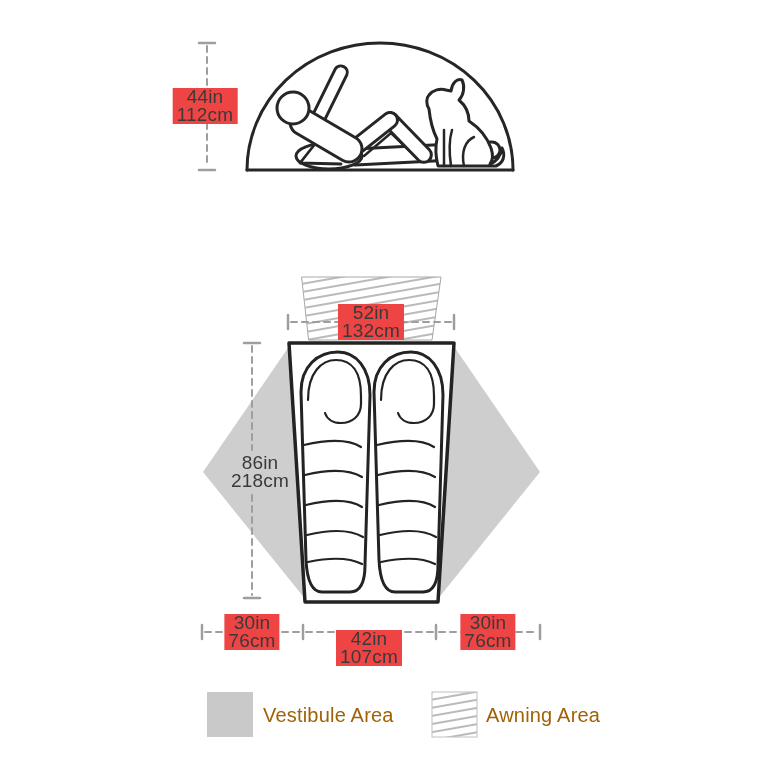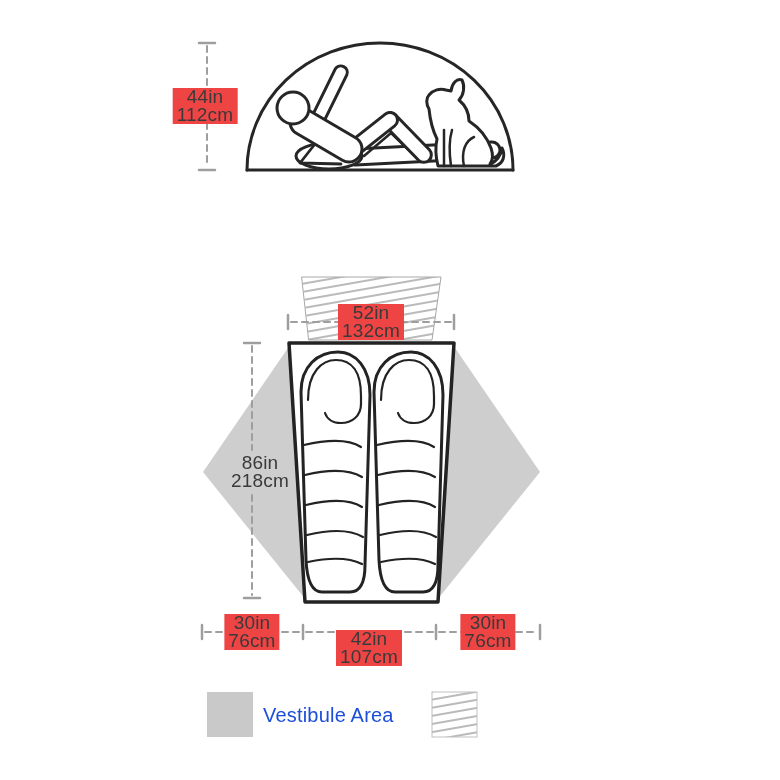--- a/index.html
+++ b/index.html
@@ -3,21 +3,21 @@
 <meta charset="utf-8">
 <style>
   html,body{margin:0;padding:0;background:#ffffff;}
   .canvas{position:relative;width:780px;height:780px;background:#ffffff;overflow:hidden;
           font-family:"Liberation Sans",sans-serif;}
   svg{position:absolute;left:0;top:0;}
   .dim-label{position:absolute;transform:translate(-50%,-50%);text-align:center;
              font-size:19px;line-height:18px;color:#3a3a3a;white-space:nowrap;letter-spacing:.2px;}
   .dim-label span{display:block;}
   .white-bg{background:#ef4444;padding:0 4px;}
-  .legend-label{position:absolute;transform:translateY(-50%);font-size:20px;color:#1d4ed8;
+  .legend-label{position:absolute;transform:translateY(-50%);font-size:20px;color:#a16207;
                 white-space:nowrap;letter-spacing:.2px;}
 </style>
 </head>
 <body>
 
 <div class="canvas">
 
   <svg width="780" height="780" viewBox="0 0 780 780">
     <defs>
       <pattern id="hatch" patternUnits="userSpaceOnUse" width="8" height="8" patternTransform="rotate(-10)">
@@ -153,14 +153,15 @@
     <span>42in</span>
     <span>107cm</span>
   </div>
 
   <div class="dim-label white-bg" style="left:488px;top:632px;">
     <span>30in</span>
     <span>76cm</span>
   </div>
 
   <div class="legend-label" style="left:263px;top:715px;">Vestibule Area</div>
+  <div class="legend-label" style="left:486px;top:715px;">Awning Area</div>
 
 </div>
 
 </body></html>

